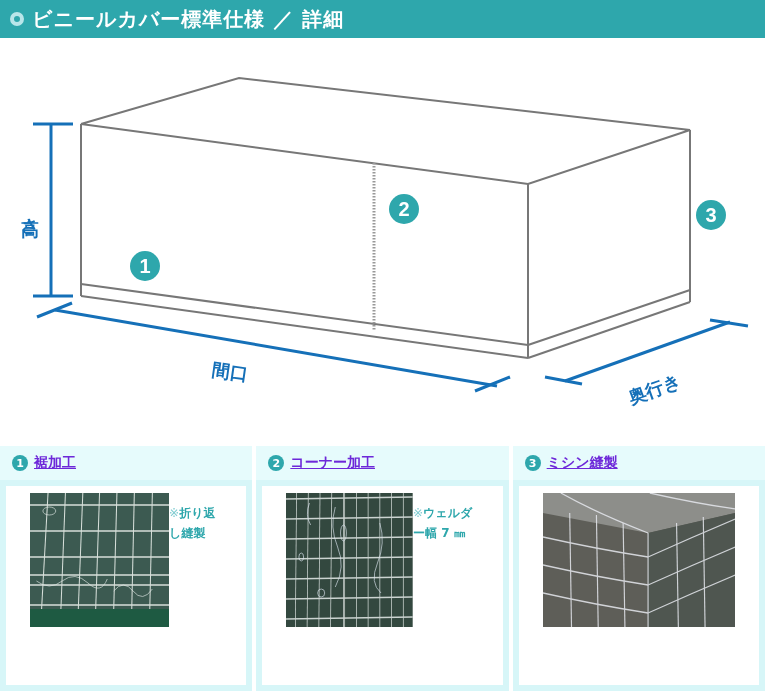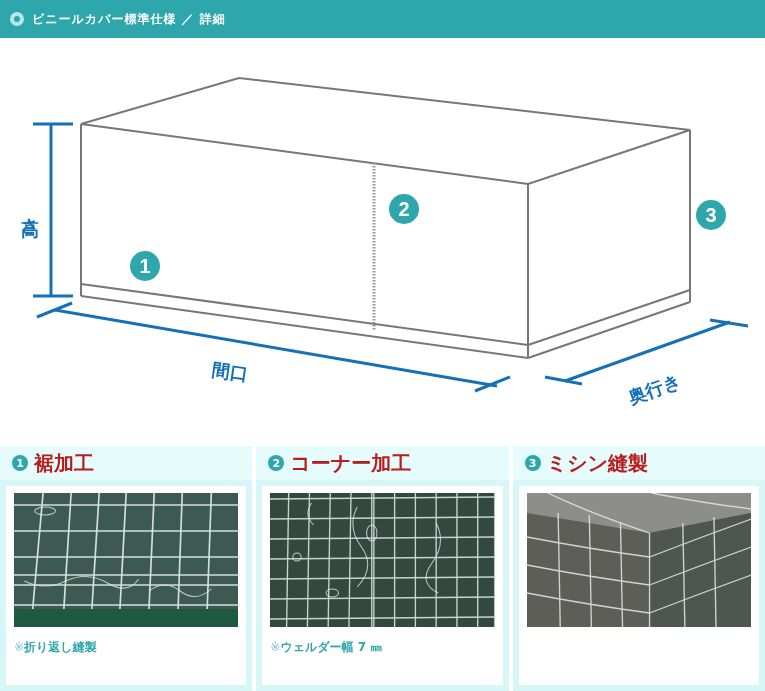--- a/index.html
+++ b/index.html
@@ -1,26 +1,26 @@
 <!DOCTYPE html>
 <html><head>
 <meta charset="utf-8">
 <style>
   html, body { margin: 0; padding: 0; }
   body { width: 765px; height: 691px; background: #ffffff; font-family: "DejaVu Sans", sans-serif; position: relative; overflow: hidden; }
   .header { position: absolute; left: 0; top: 0; width: 765px; height: 38px; background: #2ea7ac; display: flex; align-items: center; }
   .header .ring { width: 14px; height: 14px; border-radius: 50%; border: 4px solid #b8e6ea; box-sizing: border-box; margin-left: 10px; margin-right: 8px; background: #2ea7ac; }
-  .header .title { color: #ffffff; font-size: 12px; font-weight: bold; letter-spacing: 1px; }
+  .header .title { color: #ffffff; font-size: 20px; font-weight: bold; letter-spacing: 1px; }
   .diagram { position: absolute; left: 0; top: 38px; width: 765px; height: 400px; }
   .panels { position: absolute; left: 0; top: 446px; width: 765px; height: 245px; display: flex; gap: 4px; }
   .panel { flex: 1; background: #d7f6f8; display: flex; flex-direction: column; }
   .panel .ph { height: 34px; display: flex; align-items: center; padding-left: 12px; background: #e6fbfc; }
   .panel .num { width: 16px; height: 16px; border-radius: 50%; background: #2ea7ac; color: #fff; font-size: 11px; font-weight: bold; display: flex; align-items: center; justify-content: center; margin-right: 6px; }
-  .panel .pt { color: #b91c1c; font-size: 20px; font-weight: bold; }
-  .panel .body { margin: 6px; margin-top: 6px; background: #ffffff; flex: 1; padding: 7px 8px; display: flex; flex-direction: column; }
+  .panel .pt { color: #6d28d9; font-size: 14px; font-weight: bold; text-decoration: underline; }
+  .panel .body { margin: 6px; margin-top: 6px; background: #ffffff; flex: 1; padding: 7px 24px; display: flex; flex-direction: row; }
   .photo { height: 134px; position: relative; overflow: hidden; }
   .notes { margin-top: 10px; color: #2ea7ac; font-size: 12px; font-weight: bold; line-height: 20px; }
   .notes .kome { color: #7ecbd0; font-weight: normal; }
 </style>
 </head>
 <body>
 
 <div class="header">
   <span class="ring"></span>
   <span class="title">ビニールカバー標準仕様 ／ 詳細</span>

